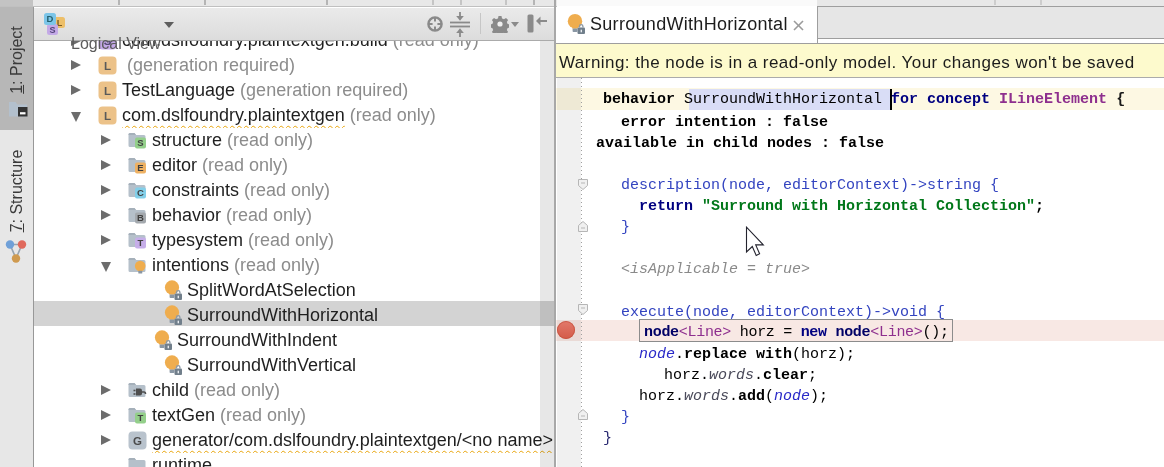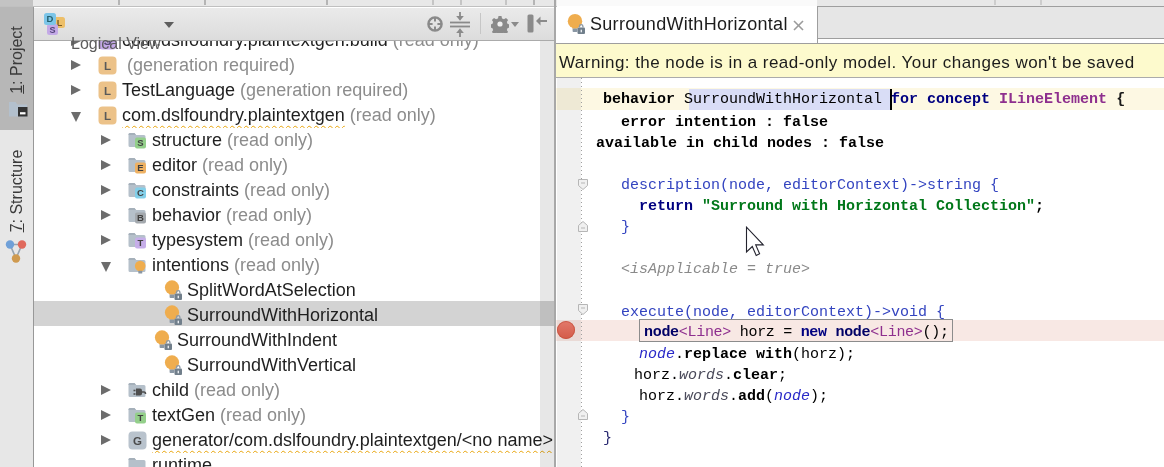--- a/index.html
+++ b/index.html
@@ -374,19 +374,19 @@
 <div class="mono" style="left:603px;top:89px;"><span class="b">behavior </span><span>SurroundWithHorizontal</span><span class="nv"> for concept </span><span class="pu b">ILineElement </span><span class="b" style="color:#1a1a1a;">{</span></div>
 <div class="mono" style="left:621px;top:111.5px;"><span class="b">error intention : false</span></div>
 <div class="mono" style="left:596px;top:132.5px;"><span class="b">available in child nodes : false</span></div>
 <div class="mono" style="left:621px;top:174.5px;"><span class="bl">description(node, editorContext)-&gt;string {</span></div>
 <div class="mono" style="left:639px;top:195.5px;"><span class="nv">return </span><span class="gr">"Surround with Horizontal Collection"</span><span class="b">;</span></div>
 <div class="mono" style="left:621px;top:216.5px;"><span class="bl">}</span></div>
 <div class="mono" style="left:621px;top:258.5px;"><span class="gy">&lt;isApplicable = true&gt;</span></div>
 <div class="mono" style="left:621px;top:301.5px;"><span class="bl">execute(node, editorContext)-&gt;void {</span></div>
 <div class="mono" style="left:644px;top:321.5px;letter-spacing:-0.3px;"><span class="nv" style="color:#000066;">node</span><span class="pu">&lt;Line&gt;</span><span> horz = </span><span class="nv">new </span><span class="nv" style="color:#000066;">node</span><span class="pu">&lt;Line&gt;</span><span>();</span></div>
 <div class="mono" style="left:639px;top:343.5px;"><span class="it" style="color:#2929c8;">node</span><span>.</span><span class="b">replace with</span><span>(horz);</span></div>
-<div class="mono" style="left:634px;top:364.5px;"><span>horz.</span><span class="it" style="color:#4a4a5a;">words</span><span>.</span><span class="b">clear</span><span>;</span></div>
+<div class="mono" style="left:664px;top:364.5px;"><span>horz.</span><span class="it" style="color:#4a4a5a;">words</span><span>.</span><span class="b">clear</span><span>;</span></div>
 <div class="mono" style="left:639px;top:385.5px;"><span>horz.</span><span class="it" style="color:#4a4a5a;">words</span><span>.</span><span class="b">add</span><span>(</span><span class="it" style="color:#2929c8;">node</span><span>);</span></div>
 <div class="mono" style="left:621px;top:406.5px;"><span class="bl">}</span></div>
 <div class="mono" style="left:603px;top:427.5px;"><span style="color:#26266e;">}</span></div>
 <svg class="abs" style="left:745px;top:226px;" width="21" height="31" viewBox="0 0 21 31">
     <path d="M1.5 1.2 L1.5 26 L7.3 20.5 L11.2 29.4 L14.6 27.8 L10.7 18.9 L18.3 18.9 Z" fill="#fff" stroke="#23232e" stroke-width="1.1"></path>
   </svg>
 
 </body></html>

